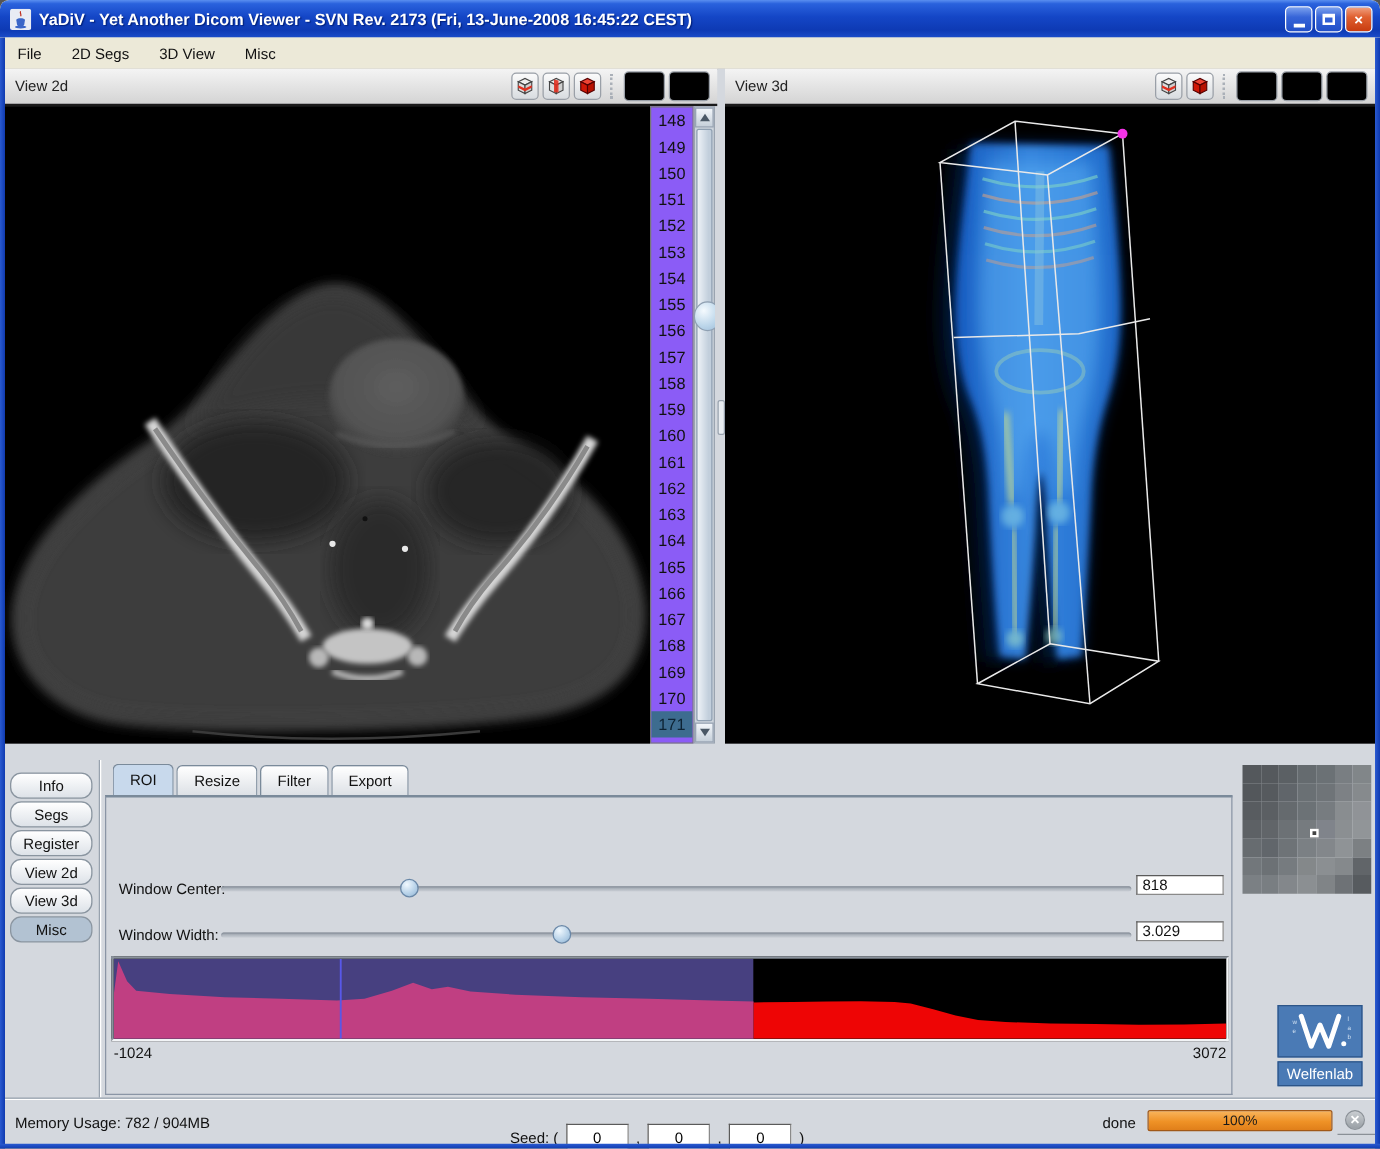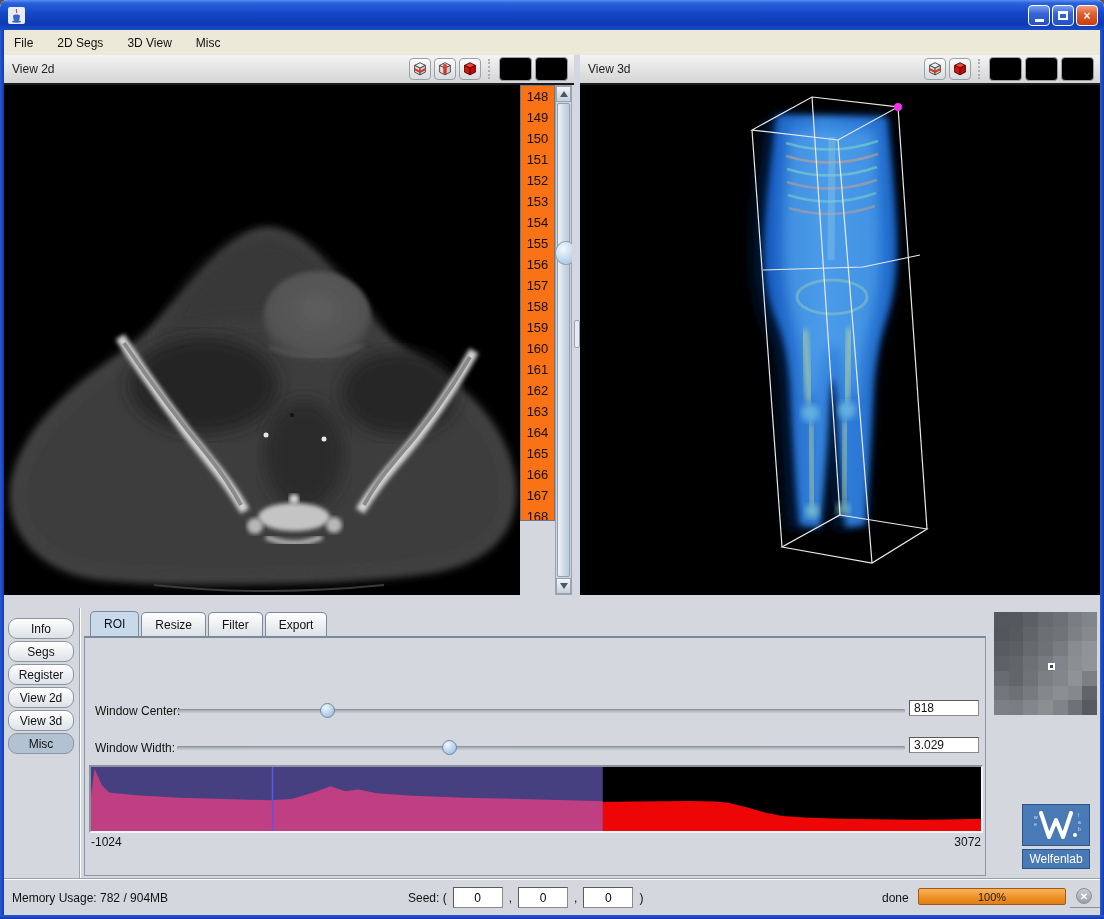--- a/index.html
+++ b/index.html
@@ -34,21 +34,21 @@
   .tbtn{width:22px;height:22px;border:1px solid #9aa0a8;border-radius:4px;box-sizing:border-box;
     background:linear-gradient(180deg,#fbfbfb,#d8dce0);display:flex;align-items:center;justify-content:center;}
   .tbtn.dark{width:24px;height:24px;background:#000;padding-left:31px;}
   .tsep{width:2px;height:20px;border-left:2px dotted #aab0b8;margin:0 4px;}
   .gap-col{position:absolute;left:574px;top:55px;width:6px;height:540px;background:#d4d8de;}
   
   .canvas2d{position:absolute;left:4px;top:85px;width:516px;height:510px;background:#000;}
   .canvas3d{position:absolute;left:580px;top:85px;width:520px;height:510px;background:#000;}
   .canvas2d svg,.canvas3d svg{display:block;}
   
-  .slicelist{position:absolute;left:520px;top:85px;width:35px;height:436px;background:#f97316;
+  .slicelist{position:absolute;left:520px;top:85px;width:35px;height:510px;background:#8b5cf6;
     border:1px solid #777;box-sizing:border-box;overflow:hidden;}
   .slice-item{height:21px;line-height:21px;text-align:center;font-size:13px;color:#111;}
   .slice-item.selected{background:#3d6c8f;color:#0d2333;}
   .sscroll{position:absolute;left:555px;top:85px;width:17px;height:510px;background:#cdd4dc;border:1px solid #9aa4b0;box-sizing:border-box;}
   .sarrow{position:absolute;left:0;width:15px;height:16px;background:linear-gradient(180deg,#f2f6fa,#c6d0da);
     border:1px solid #98a4b4;box-sizing:border-box;display:flex;align-items:center;justify-content:center;}
   .sarrow.up{top:0;} .sarrow.down{bottom:0;}
   .tri-up{width:0;height:0;border-left:4px solid transparent;border-right:4px solid transparent;border-bottom:6px solid #4a5866;}
   .tri-dn{width:0;height:0;border-left:4px solid transparent;border-right:4px solid transparent;border-top:6px solid #4a5866;}
   .sthumb{position:absolute;left:1px;top:17px;width:13px;height:474px;
@@ -88,21 +88,21 @@
     grid-template-columns:repeat(7,1fr);grid-template-rows:repeat(7,1fr);}
   .preview .cell{width:100%;height:100%;}
   .marker{position:absolute;left:53%;top:51%;width:7px;height:7px;border:2px solid #fff;background:#444;box-sizing:border-box;}
   .logobox{position:absolute;left:1022px;top:804px;width:68px;height:42px;background:#4a7ab5;border:1px solid #2d5588;box-sizing:border-box;}
   .logotext{position:absolute;left:1022px;top:849px;width:68px;height:20px;background:#4a7ab5;border:1px solid #2d5588;
     color:#fff;font-size:12px;display:flex;align-items:center;justify-content:center;box-sizing:border-box;}
   
   .statusbar{position:absolute;left:4px;top:878px;width:1096px;height:37px;background:#d4d8de;
     border-top:1px solid #98a2ae;box-shadow:inset 0 1px 0 #fff;font-size:12px;color:#111;}
   .mem{position:absolute;left:8px;top:12px;}
-  .seed{position:absolute;left:404px;top:8px;display:flex;align-items:center;gap:6px;}
+  .seed{position:absolute;left:404px;top:20px;display:flex;align-items:center;gap:6px;}
   .seed input{width:50px;height:21px;border:1px solid #8a8a8a;border-top-color:#5a5a5a;border-left-color:#5a5a5a;
     text-align:center;font-size:12px;font-family:"Liberation Sans",sans-serif;box-sizing:border-box;}
   .done{position:absolute;left:878px;top:12px;}
   .progress{position:absolute;left:914px;top:9px;width:148px;height:17px;border:1px solid #a05818;border-radius:2px;
     background:linear-gradient(180deg,#f8b45c,#ef9226 55%,#e07f1a);display:flex;align-items:center;justify-content:center;
     font-size:11px;color:#1a1a1a;box-sizing:border-box;}
   .cancel{position:absolute;left:1072px;top:9px;width:16px;height:16px;border-radius:50%;
     background:linear-gradient(180deg,#c9cdd1,#999fa5);border:1px solid #8a9096;color:#fff;font-size:10px;font-weight:bold;
     display:flex;align-items:center;justify-content:center;box-sizing:border-box;}
   .cancel-line{position:absolute;left:1066px;top:28px;width:30px;height:0;border-top:1px solid #8a9096;}
@@ -114,20 +114,21 @@
 
   <div class="titlebar">
     <span class="java-icon">
       <svg width="17" height="17" viewBox="0 0 17 17">
           <rect x="0" y="0" width="17" height="17" rx="2" fill="#e8ecf4"></rect>
           <path d="M5 9 C5 7 12 7 12 9 L11.3 13 C11 14.4 6 14.4 5.7 13 Z" fill="#3a66c8"></path>
           <path d="M8.5 2 C7.5 3.5 9.5 4.5 8.5 6" stroke="#c03020" stroke-width="1" fill="none"></path>
           <ellipse cx="8.5" cy="14.6" rx="4.6" ry="1.2" fill="#3a66c8"></ellipse>
         </svg>
     </span>
+    <span class="title-text">YaDiV - Yet Another Dicom Viewer - SVN Rev. 2173 (Fri, 13-June-2008 16:45:22 CEST)</span>
     <div class="winbtns">
       <div class="wb min">
           <span></span>
         </div>
       <div class="wb max">
           <span></span>
         </div>
       <div class="wb close">×</div>
     </div>
   </div>

